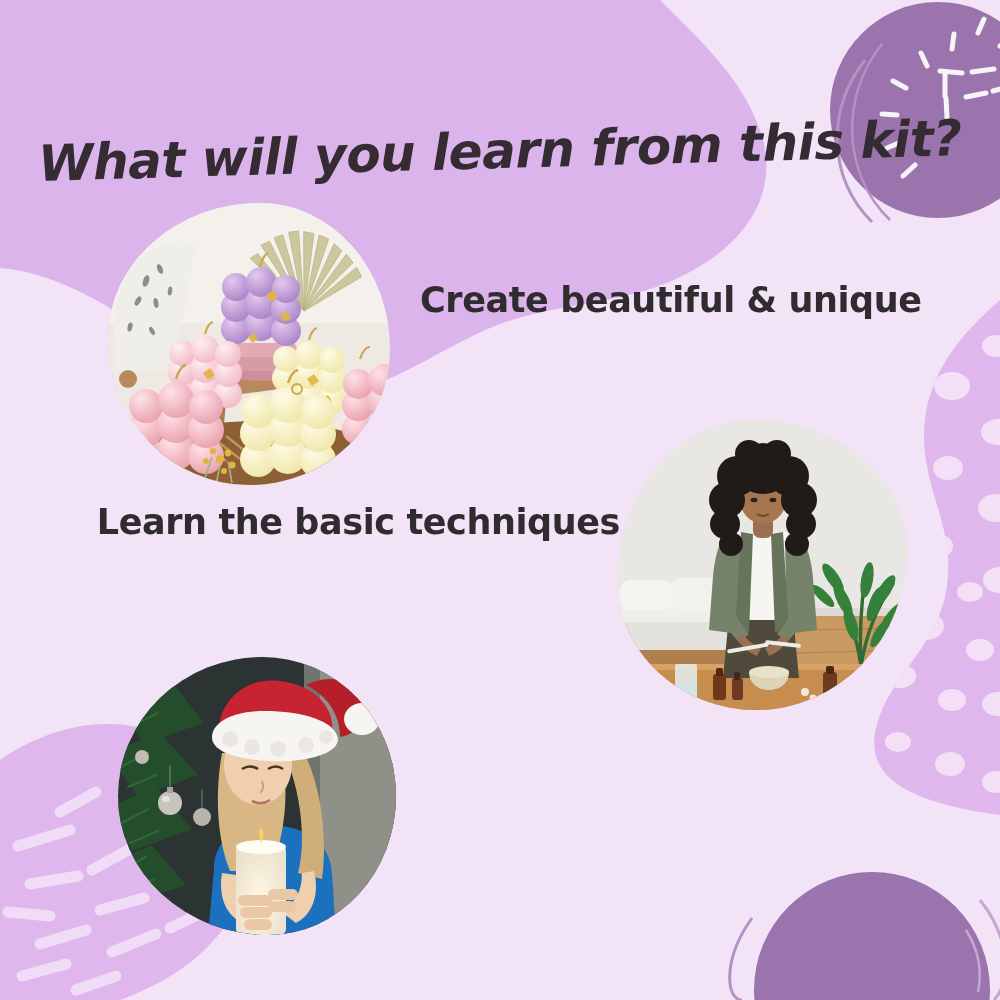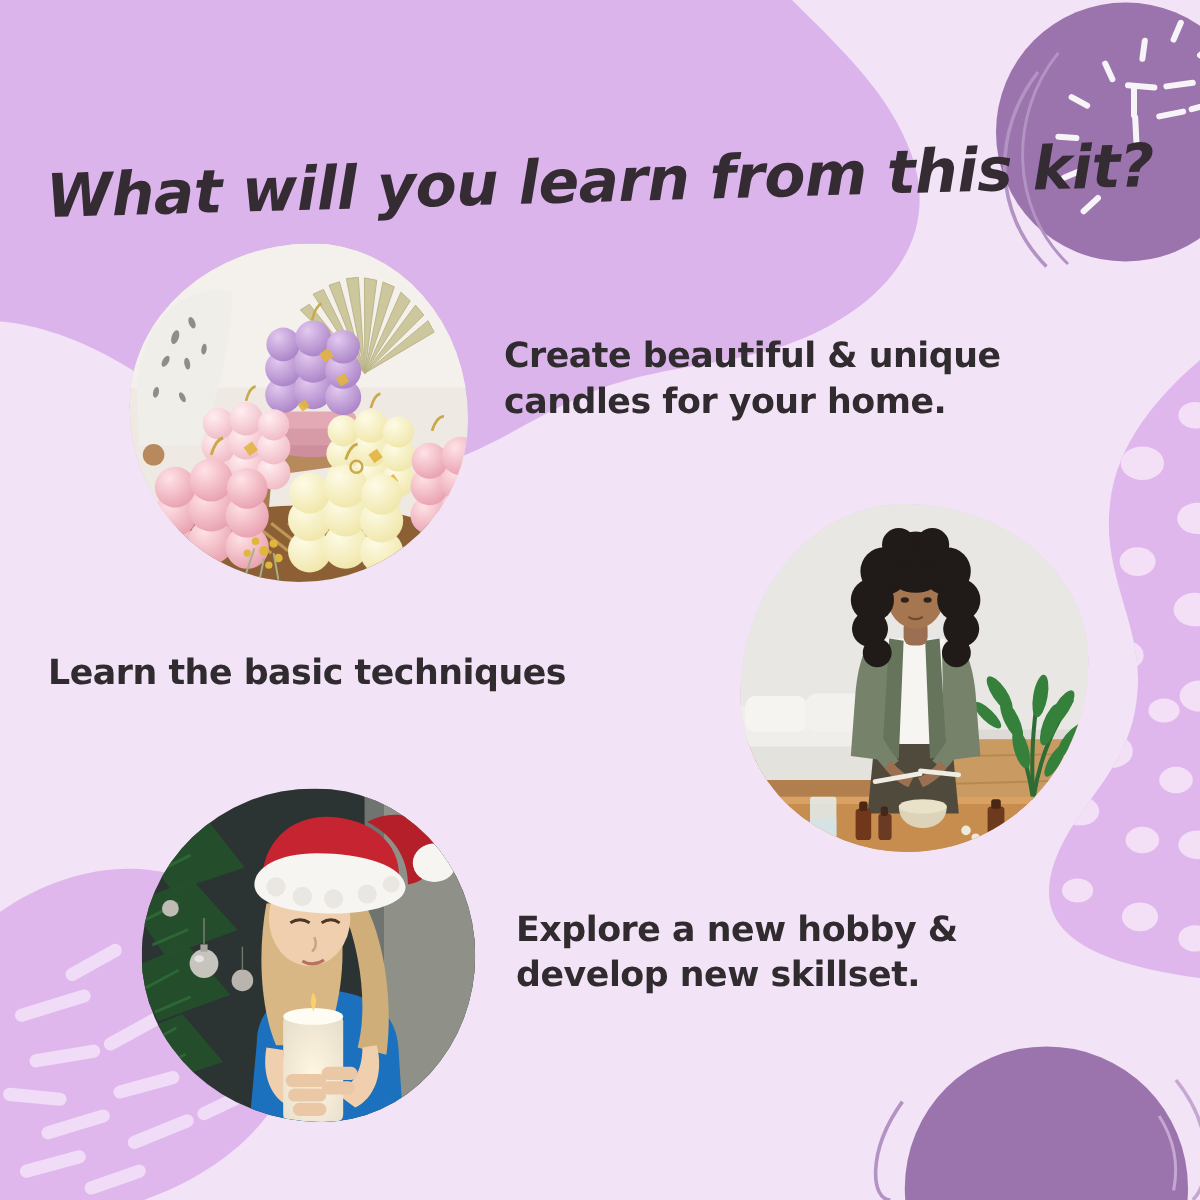--- a/index.html
+++ b/index.html
@@ -35,29 +35,29 @@
     letter-spacing:-0.5px;
     color:#342b33;
     transform: rotate(-1.6deg);
     white-space:nowrap;
   }
 
   .para {
     position:absolute;
     font-family: "DejaVu Sans", sans-serif;
     font-weight:700;
-    font-size:29px;
+    font-size:35px;
     line-height:1.30;
     color:#2f2b2e;
     letter-spacing:-0.4px;
   }
   .para span { display:block; }
 
   #para1 { left:420px; top:278px; width:540px; text-align:left; }
-  #para2 { left:40px;  top:542px; width:580px; }
+  #para2 { left:40px;  top:500px; width:580px; text-align:right; }
   #para3 { left:430px; top:756px; width:540px; text-align:left; }
 
   
   .photo {
     position:absolute;
     overflow:hidden;
     background:#cfc7d4;
   }
   .photo .scene { position:absolute; inset:0; }
 
@@ -556,26 +556,21 @@
       </g>
     </svg>
   </div>
 
   <div class="content">
 
     <div class="title">What will you learn from this kit?</div>
 
     <div class="para" id="para1">
       <span>Create beautiful &amp; unique</span>
-      <span>candles for your home.</span>
     </div>
 
     <div class="para" id="para2">
       <span>Learn the basic techniques</span>
     </div>
 
-    <div class="para" id="para3">
-      <span>Explore a new hobby &amp;</span>
-      <span>develop new skillset.</span>
-    </div>
 
   </div>
 </div>
 
 </body></html>

